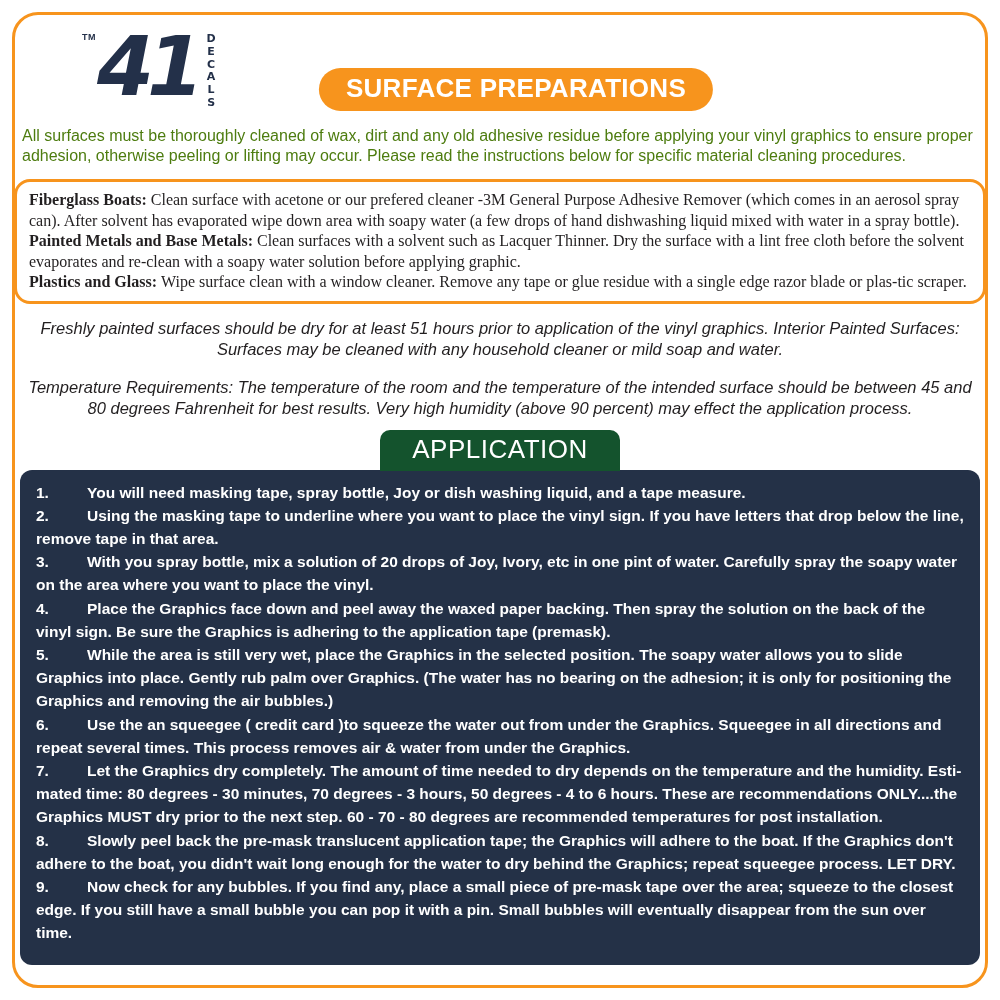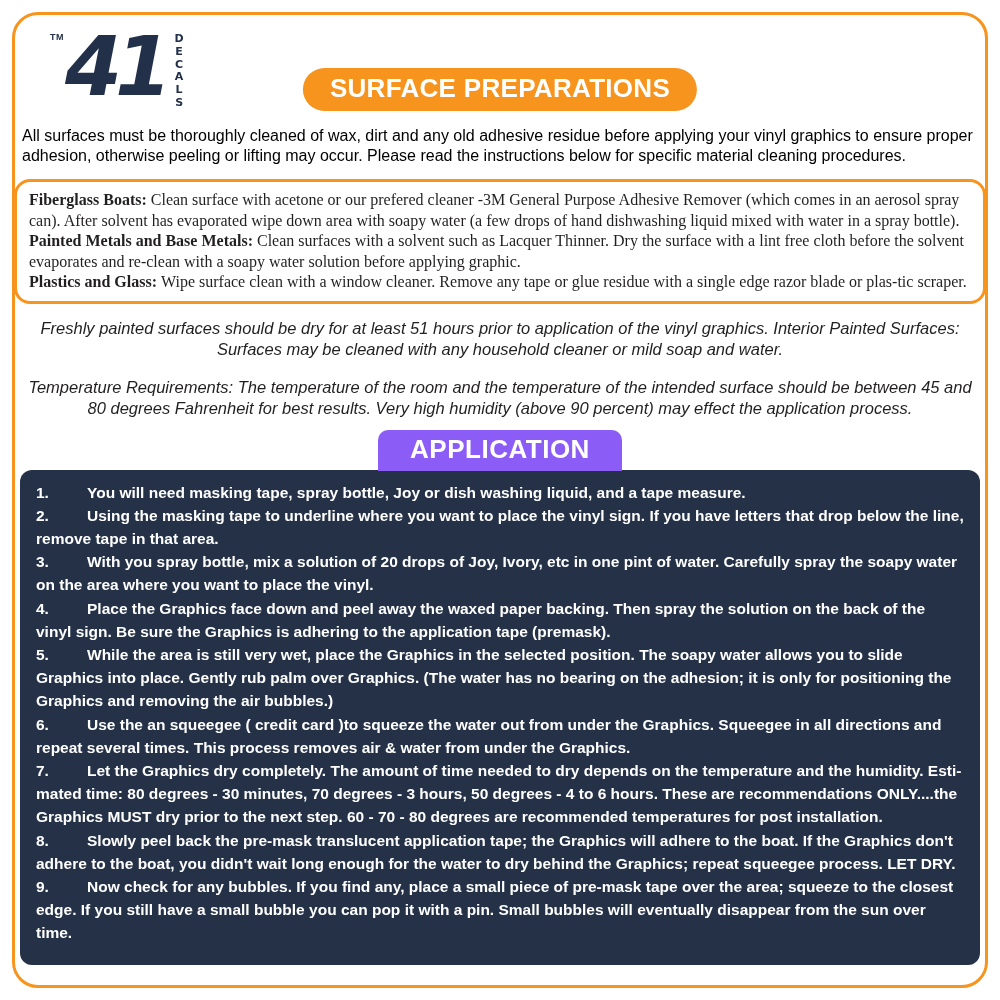--- a/index.html
+++ b/index.html
@@ -8,58 +8,58 @@
     font-family:"Liberation Sans", sans-serif;
     -webkit-font-smoothing:antialiased;
   }
   .page-border{
     position:absolute;inset:12px;border:3px solid #F7941D;border-radius:26px;
     pointer-events:none;z-index:0;
   }
   .content{position:absolute;inset:0;z-index:1;}
 
   
-  .header{position:relative;height:124px;}
+  .header{position:relative;height:124px;margin-left:32px;}
   .logo{position:absolute;left:50px;top:24px;display:flex;align-items:flex-start;color:#233049;}
   .logo-tm{font-size:9px;font-weight:bold;margin-top:8px;margin-right:1px;letter-spacing:.5px;}
   .logo-num{
     font-family:"DejaVu Sans", sans-serif;font-weight:bold;font-style:italic;
     font-size:82px;line-height:78px;letter-spacing:-7px;margin-top:4px;text-align:right;
   }
   .logo-vert{
     font-family:"DejaVu Sans", sans-serif;font-weight:bold;font-size:11px;
     line-height:12.8px;width:12px;word-break:break-all;text-align:center;
     margin:9px 0 0 8px;letter-spacing:0;
   }
   .pill{
     position:absolute;left:50%;top:68px;transform:translateX(-50%);
     background:#F7941D;color:#ffffff;font-weight:bold;font-size:26px;
     padding:5px 27px 7px;border-radius:24px;white-space:nowrap;letter-spacing:.3px;
   }
 
   .intro{
-    margin:2px 22px 0;color:#000000;font-size:16px;line-height:20px;
+    margin:2px 22px 0;color:#4d7c0f;font-size:16px;line-height:20px;
   }
 
   .materials-box{
     margin:13px 14px 0;border:3px solid #F7941D;border-radius:16px;
     padding:8px 12px;color:#221F20;font-size:16px;line-height:20.5px;font-family:Liberation Serif, serif;
   }
   .materials-box p{margin:0;}
   .mat-label{font-weight:bold;padding-right:4px;}
 
   .note{
     margin:14px 26px 0;text-align:center;font-style:italic;color:#221F20;
     font-size:16.5px;line-height:21px;
   }
   .note + .note{margin-top:17px;}
 
   .app-tab{
     width:max-content;margin:10px auto 0;position:relative;top:1px;
-    background:#8b5cf6;color:#ffffff;font-weight:bold;font-size:26px;
+    background:#14532d;color:#ffffff;font-weight:normal;font-size:26px;
     padding:4px 32px 6px;border-radius:10px 10px 0 0;letter-spacing:.5px;
   }
   .app-box{
     margin:0 20px;background:#243147;border-radius:12px;
     padding:11px 16px 20px;color:#ffffff;font-weight:bold;
     font-size:15.5px;line-height:23.2px;min-height:430px;
   }
   .step{margin:0;}
   .step-num{display:inline-block;min-width:51px;}
 </style>

